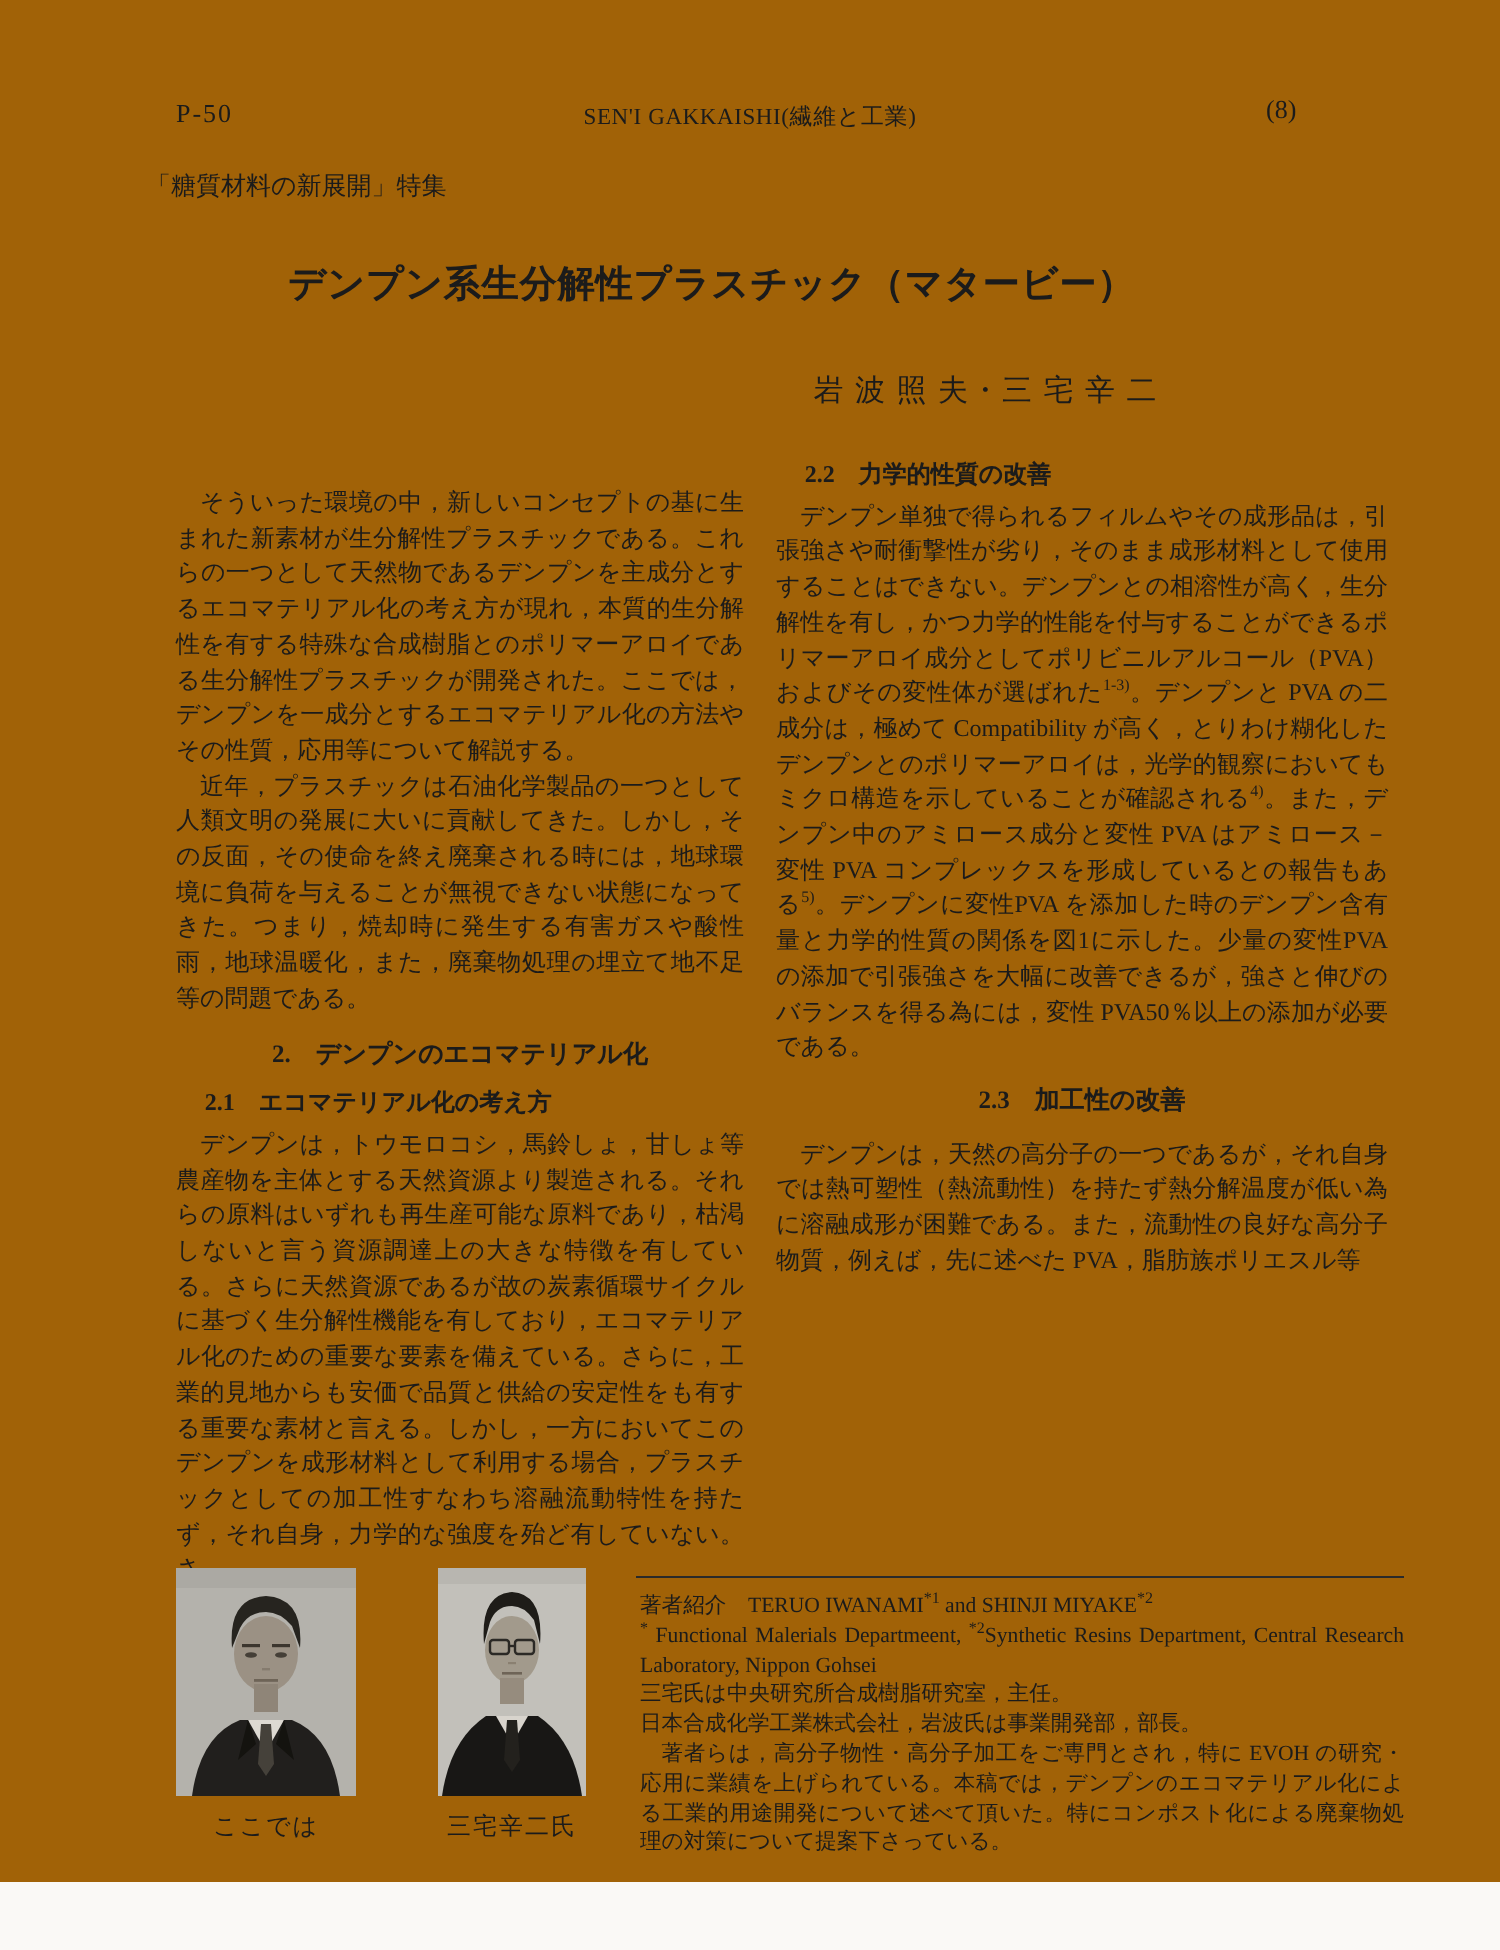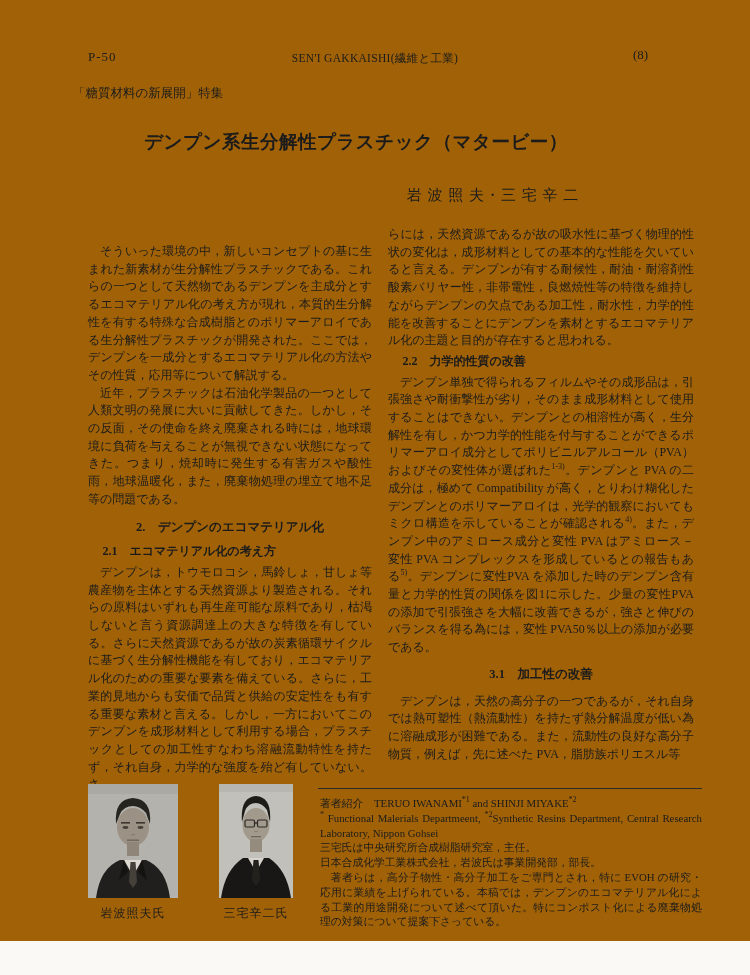--- a/index.html
+++ b/index.html
@@ -75,24 +75,23 @@
 
   <div class="col col-left">
     <p>そういった環境の中，新しいコンセプトの基に生まれた新素材が生分解性プラスチックである。これらの一つとして天然物であるデンプンを主成分とするエコマテリアル化の考え方が現れ，本質的生分解性を有する特殊な合成樹脂とのポリマーアロイである生分解性プラスチックが開発された。ここでは，デンプンを一成分とするエコマテリアル化の方法やその性質，応用等について解説する。</p>
     <p>近年，プラスチックは石油化学製品の一つとして人類文明の発展に大いに貢献してきた。しかし，その反面，その使命を終え廃棄される時には，地球環境に負荷を与えることが無視できない状態になってきた。つまり，焼却時に発生する有害ガスや酸性雨，地球温暖化，また，廃棄物処理の埋立て地不足等の問題である。</p>
     <p class="h-center mt10">2.　デンプンのエコマテリアル化</p>
     <p class="h-sub mb3">2.1　エコマテリアル化の考え方</p>
     <p>デンプンは，トウモロコシ，馬鈴しょ，甘しょ等農産物を主体とする天然資源より製造される。それらの原料はいずれも再生産可能な原料であり，枯渇しないと言う資源調達上の大きな特徴を有している。さらに天然資源であるが故の炭素循環サイクルに基づく生分解性機能を有しており，エコマテリアル化のための重要な要素を備えている。さらに，工業的見地からも安価で品質と供給の安定性をも有する重要な素材と言える。しかし，一方においてこのデンプンを成形材料として利用する場合，プラスチックとしての加工性すなわち溶融流動特性を持たず，それ自身，力学的な強度を殆ど有していない。さ</p>
   </div>
 
   <div class="col col-right">
-    <p class="noindent">らには，天然資源であるが故の吸水性に基づく物理的性状の変化は，成形材料としての基本的な性能を欠いていると言える。デンプンが有する耐候性，耐油・耐溶剤性酸素バリヤー性，非帯電性，良燃焼性等の特徴を維持しながらデンプンの欠点である加工性，耐水性，力学的性能を改善することにデンプンを素材とするエコマテリアル化の主題と目的が存在すると思われる。</p>
     <p class="h-sub h22">2.2　力学的性質の改善</p>
     <p>デンプン単独で得られるフィルムやその成形品は，引張強さや耐衝撃性が劣り，そのまま成形材料として使用することはできない。デンプンとの相溶性が高く，生分解性を有し，かつ力学的性能を付与することができるポリマーアロイ成分としてポリビニルアルコール（PVA）およびその変性体が選ばれた<sup>1-3)</sup>。デンプンと PVA の二成分は，極めて Compatibility が高く，とりわけ糊化したデンプンとのポリマーアロイは，光学的観察においてもミクロ構造を示していることが確認される<sup>4)</sup>。また，デンプン中のアミロース成分と変性 PVA はアミロース－変性 PVA コンプレックスを形成しているとの報告もある<sup>5)</sup>。デンプンに変性PVA を添加した時のデンプン含有量と力学的性質の関係を図1に示した。少量の変性PVA の添加で引張強さを大幅に改善できるが，強さと伸びのバランスを得る為には，変性 PVA50％以上の添加が必要である。</p>
-    <p class="h-center h23">3.1　加工性の改善</p>
+    <p class="h-center h23">2.3　加工性の改善</p>
     <p>デンプンは，天然の高分子の一つであるが，それ自身では熱可塑性（熱流動性）を持たず熱分解温度が低い為に溶融成形が困難である。また，流動性の良好な高分子物質，例えば，先に述べた PVA，脂肪族ポリエスル等</p>
   </div>
 
   <div class="footer-rule"></div>
 
   <figure class="photo photo1">
     <svg width="90" height="114" viewBox="0 0 90 114" xmlns="http://www.w3.org/2000/svg">
       <rect width="90" height="114" fill="#b4b2ac"></rect>
       <rect width="90" height="10" fill="#aBa9a3"></rect>
       <ellipse cx="45" cy="43" rx="16" ry="19" fill="#9b9184"></ellipse>
@@ -121,21 +120,21 @@
       <rect x="38.5" y="36" width="9.5" height="7" rx="1.5" fill="none" stroke="#2b2925" stroke-width="1.2"></rect>
       <line x1="35.5" y1="39" x2="38.5" y2="39" stroke="#2b2925" stroke-width="1.2"></line>
       <rect x="35" y="47" width="4" height="1.1" fill="#8a8071"></rect>
       <rect x="32" y="52" width="10" height="1.3" fill="#6e6457"></rect>
       <rect x="31" y="55" width="12" height="13" fill="#968c7e"></rect>
       <path d="M2 114 Q6 86 24 74 L50 74 Q68 86 72 114 Z" fill="#181715"></path>
       <path d="M29 74 L37 88 L45 74 Z" fill="#d8d4cd"></path>
       <path d="M34.5 76 L39.5 76 L41 96 L37 102 L33 96 Z" fill="#23211d"></path>
     </svg>
   </figure>
-  <div class="cap cap1">岩波照夫氏</div>
+  <div class="cap cap1">ここでは</div>
   <div class="cap cap2">三宅辛二氏</div>
 
   <div class="footer">
     <p>著者紹介　TERUO IWANAMI<sup>*1</sup> and SHINJI MIYAKE<sup>*2</sup></p>
     <p><sup>*</sup> Functional Malerials Departmeent, <sup>*2</sup>Synthetic Resins Department, Central Research Laboratory, Nippon Gohsei</p>
     <p>三宅氏は中央研究所合成樹脂研究室，主任。</p>
     <p>日本合成化学工業株式会社，岩波氏は事業開発部，部長。</p>
     <p class="desc">著者らは，高分子物性・高分子加工をご専門とされ，特に EVOH の研究・応用に業績を上げられている。本稿では，デンプンのエコマテリアル化による工業的用途開発について述べて頂いた。特にコンポスト化による廃棄物処理の対策について提案下さっている。</p>
   </div>
 

